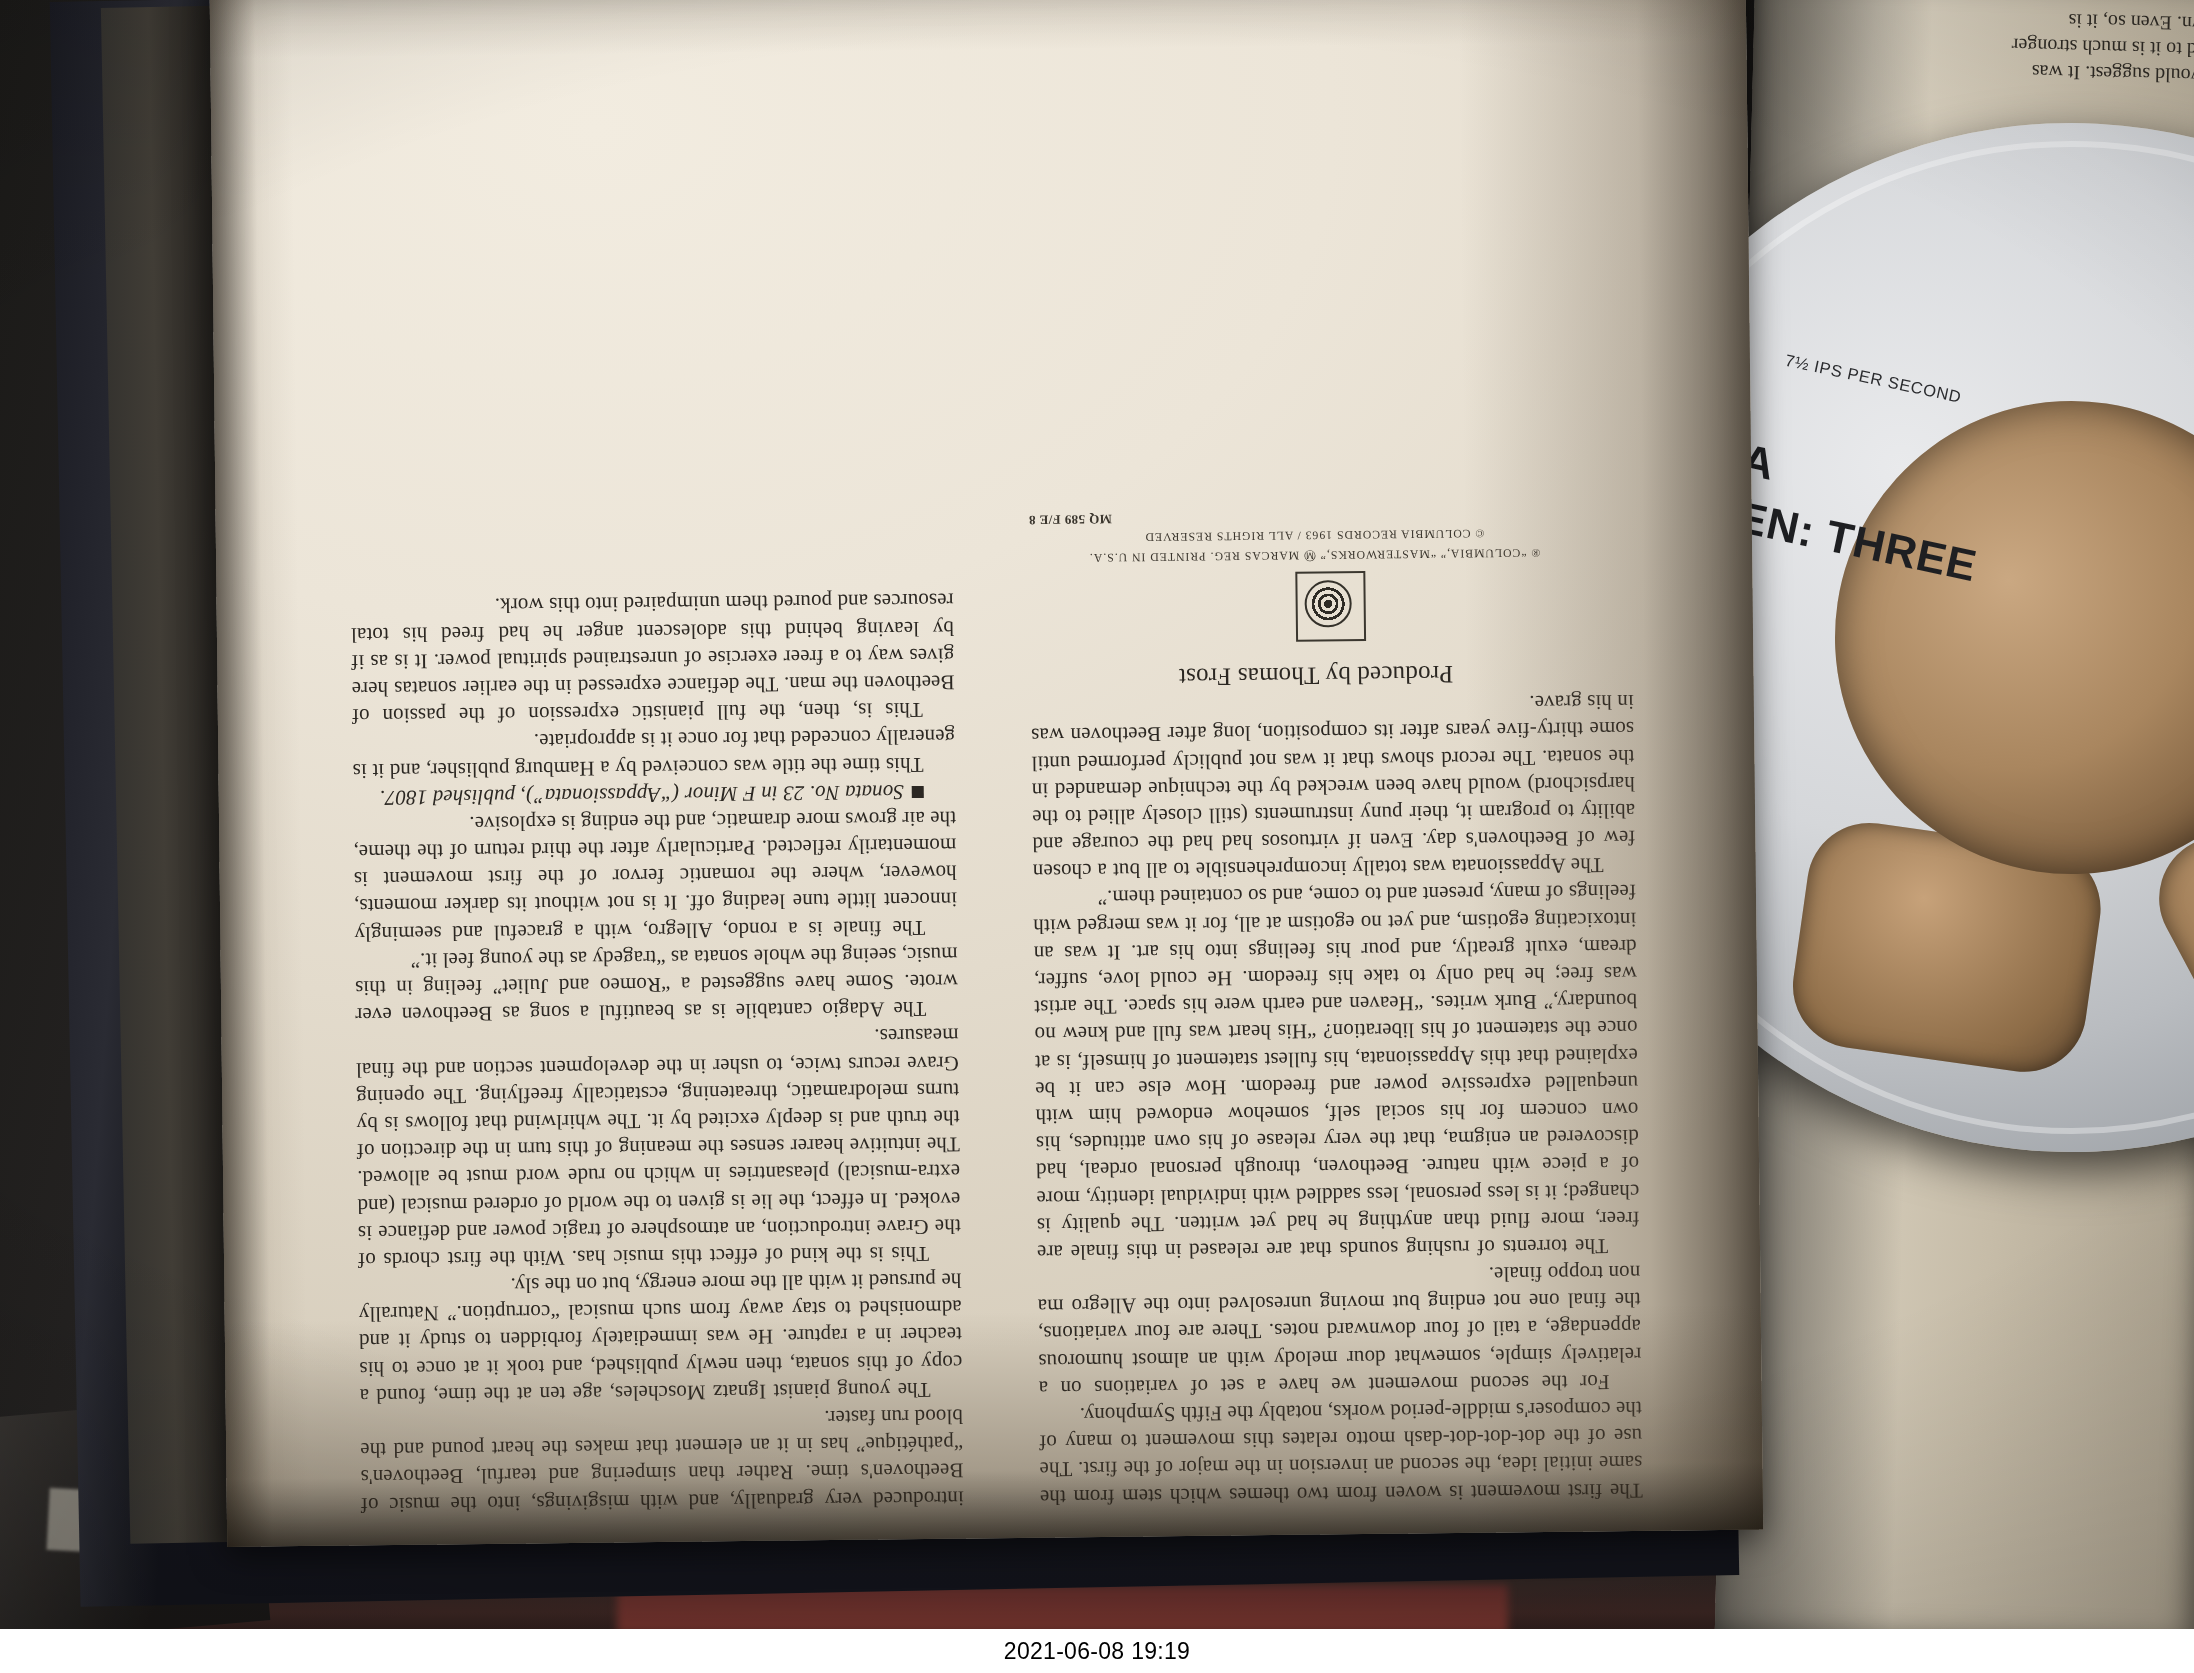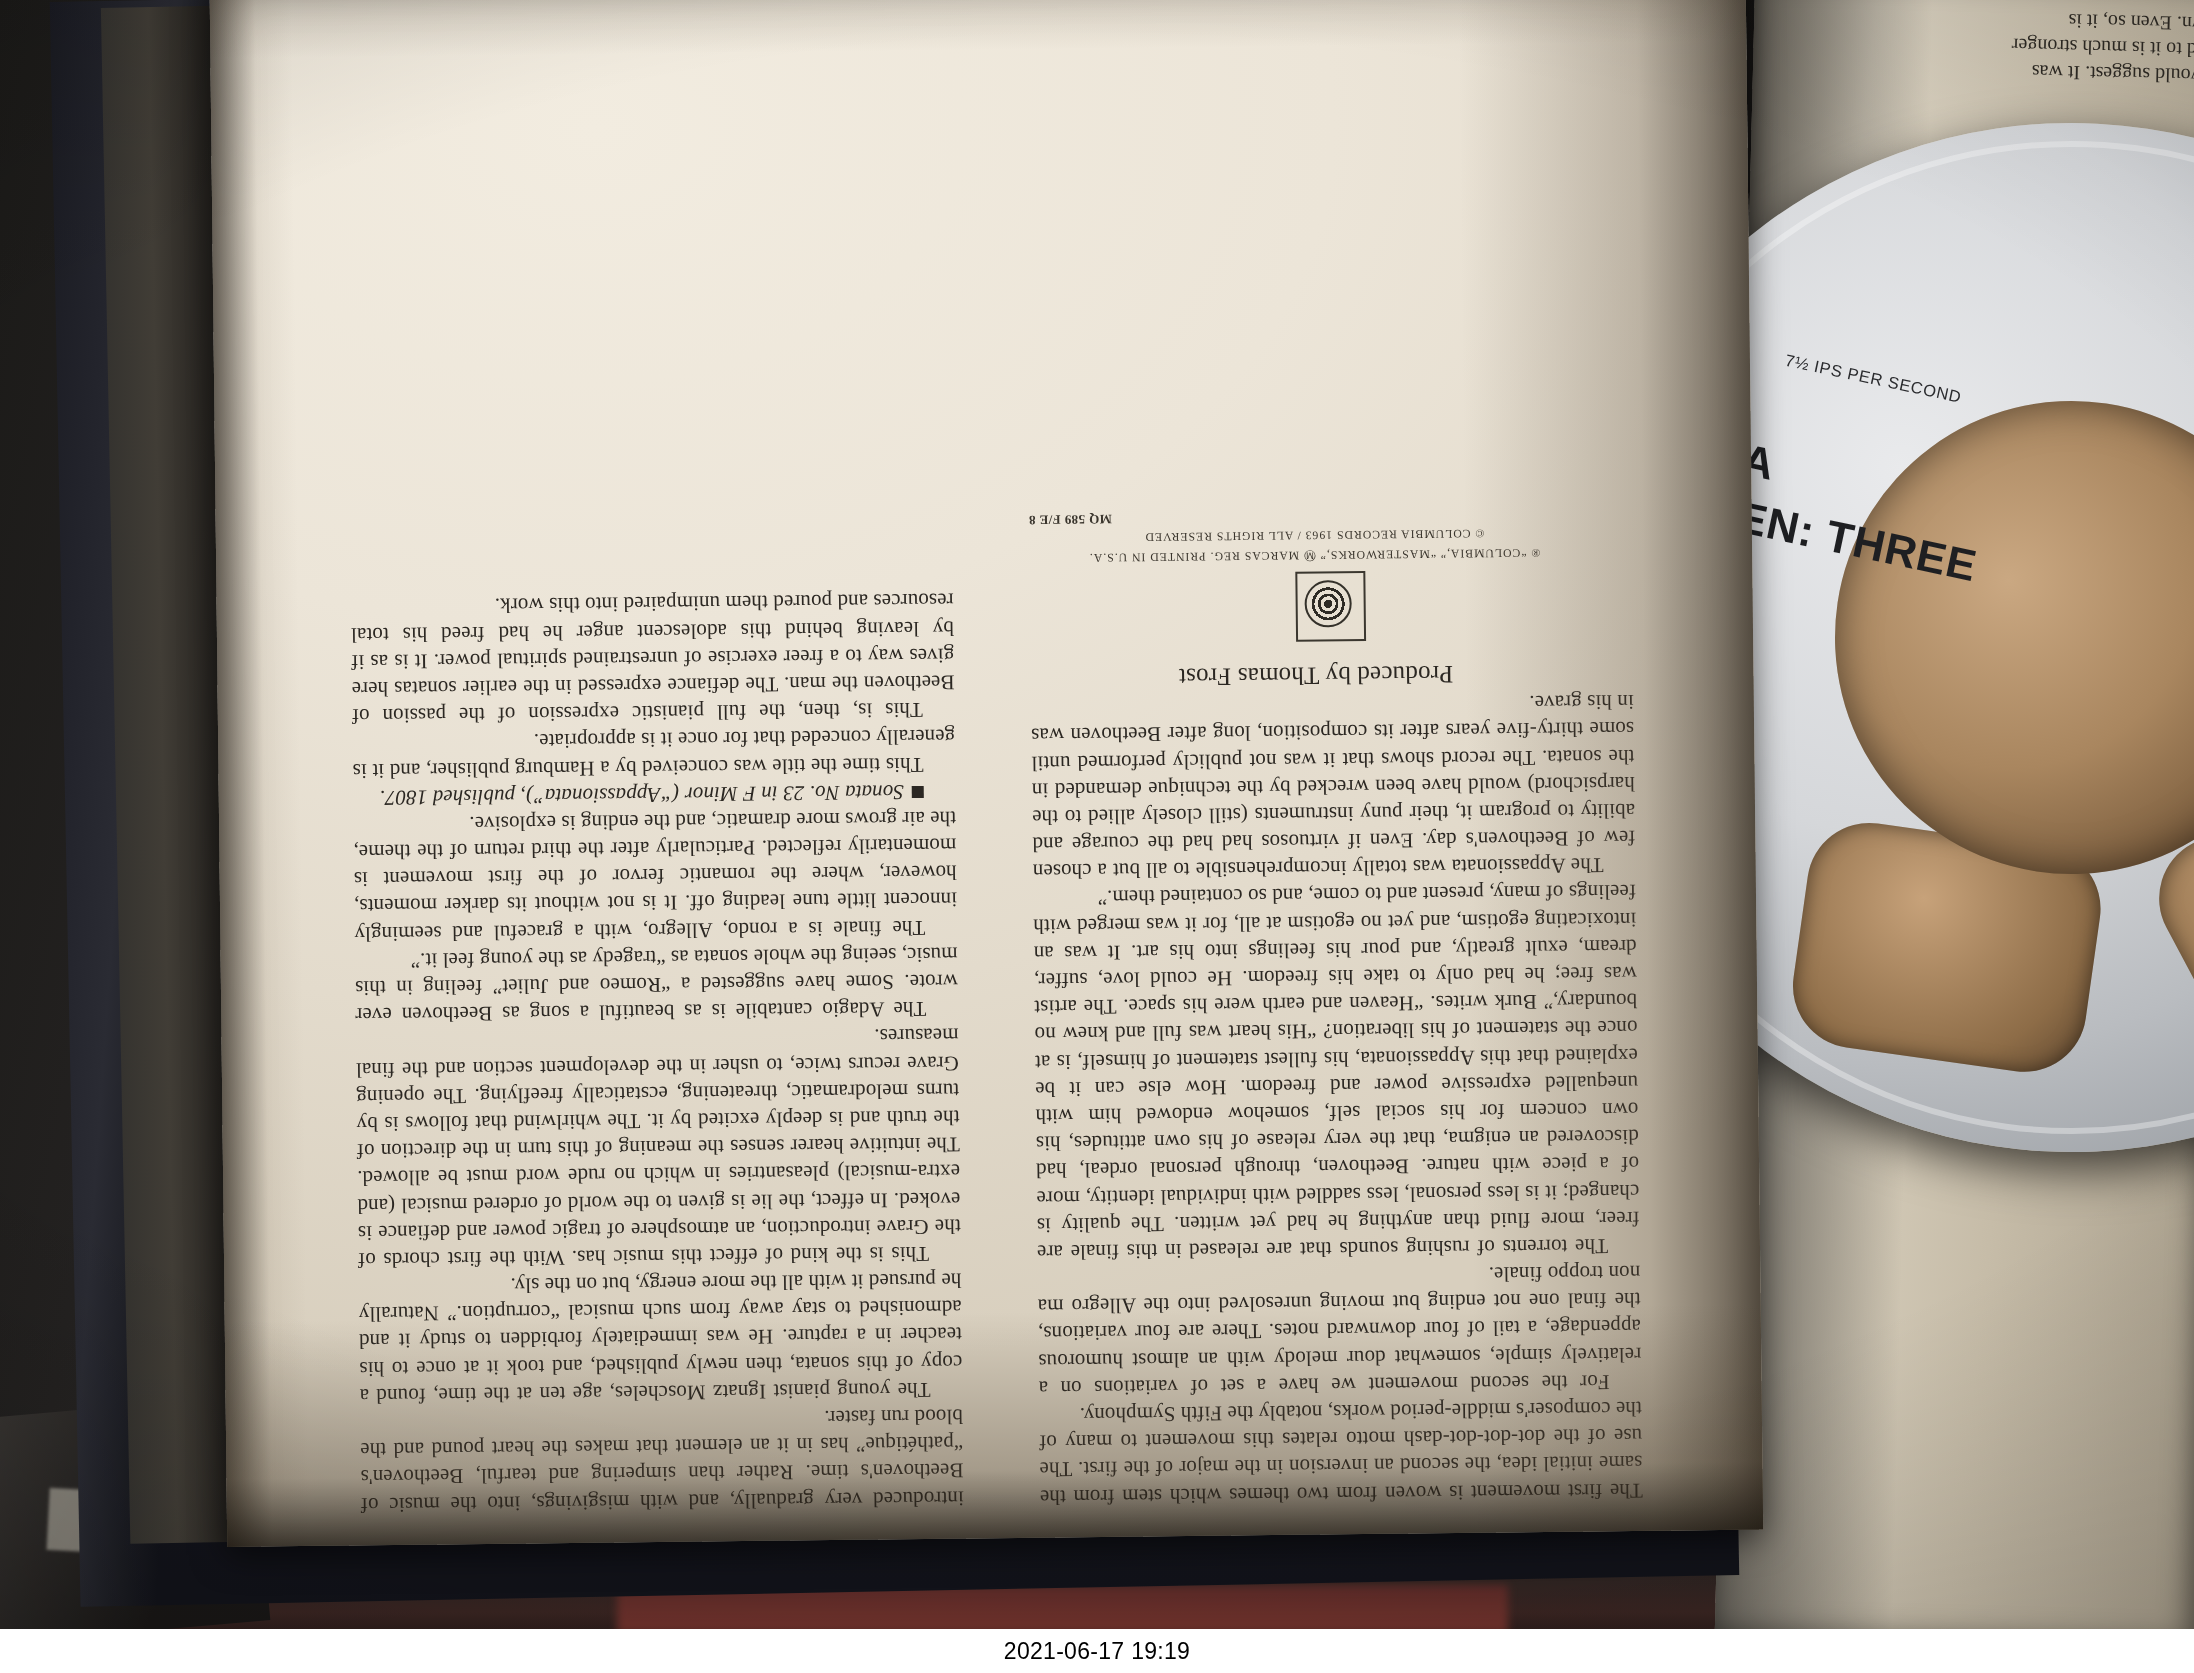--- a/index.html
+++ b/index.html
@@ -450,17 +450,17 @@
         <div class="page-shade-bottom"></div>
         <div class="page-shade-top"></div>
       </div>
 
     </div>
   </div>
 
   <div class="vignette"></div>
 
   <div class="timestamp-bar">
-    <span>2021-06-17 19:19</span>
+    <span>2021-06-08 19:19</span>
   </div>
 
 </div>
 
 
 </body></html>

